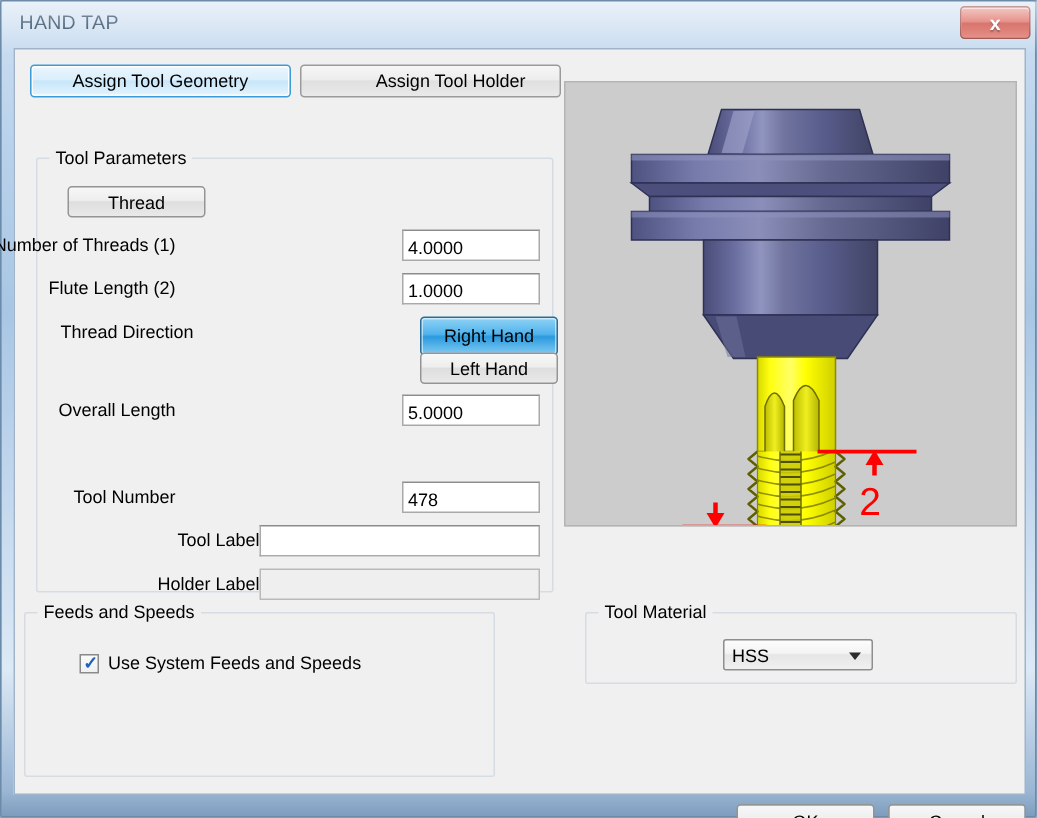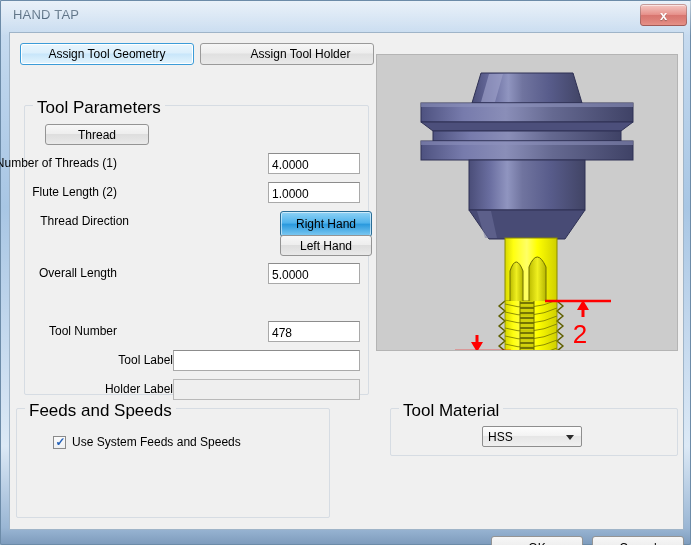--- a/index.html
+++ b/index.html
@@ -132,21 +132,21 @@
     box-sizing: border-box;
     border: 1px solid #d6dce3;
     border-radius: 2px;
   }
   .group-title {
     position: absolute;
     top: -8px;
     left: 8px;
     background: #f0f0f0;
     padding: 0 4px;
-    font-size: 17px;
+    font-size: 12px;
     color: #000;
     white-space: nowrap;
   }
   #grp-tool-params { left: 14px; top: 72px; width: 345px; height: 290px; }
   #grp-feeds       { left: 6px; top: 375px; width: 314px; height: 110px; }
   #grp-material    { left: 380px; top: 375px; width: 288px; height: 48px; }
 
   
   .row { position: absolute; left: 0; width: 345px; height: 22px; }
   .row-label {
@@ -196,21 +196,21 @@
   .btn.primary-sel {
     background: linear-gradient(180deg, #8fd2f5 0%, #50b3ec 45%, #2b9ade 52%, #7fcaf2 100%);
     border: 1px solid #2a6d96;
     box-shadow: inset 0 0 0 1px rgba(255,255,255,0.55);
     color: #000;
   }
 
   #btn-thread {
     position: absolute;
     left: 20px; top: 0;
-    width: 104px; height: 21px;
+    width: 92px; height: 21px;
   }
   #btn-right-hand {
     position: absolute;
     left: 255px; top: 0;
     width: 92px; height: 26px;
   }
   #btn-left-hand {
     position: absolute;
     left: 255px; top: 0;
     width: 92px; height: 21px;

